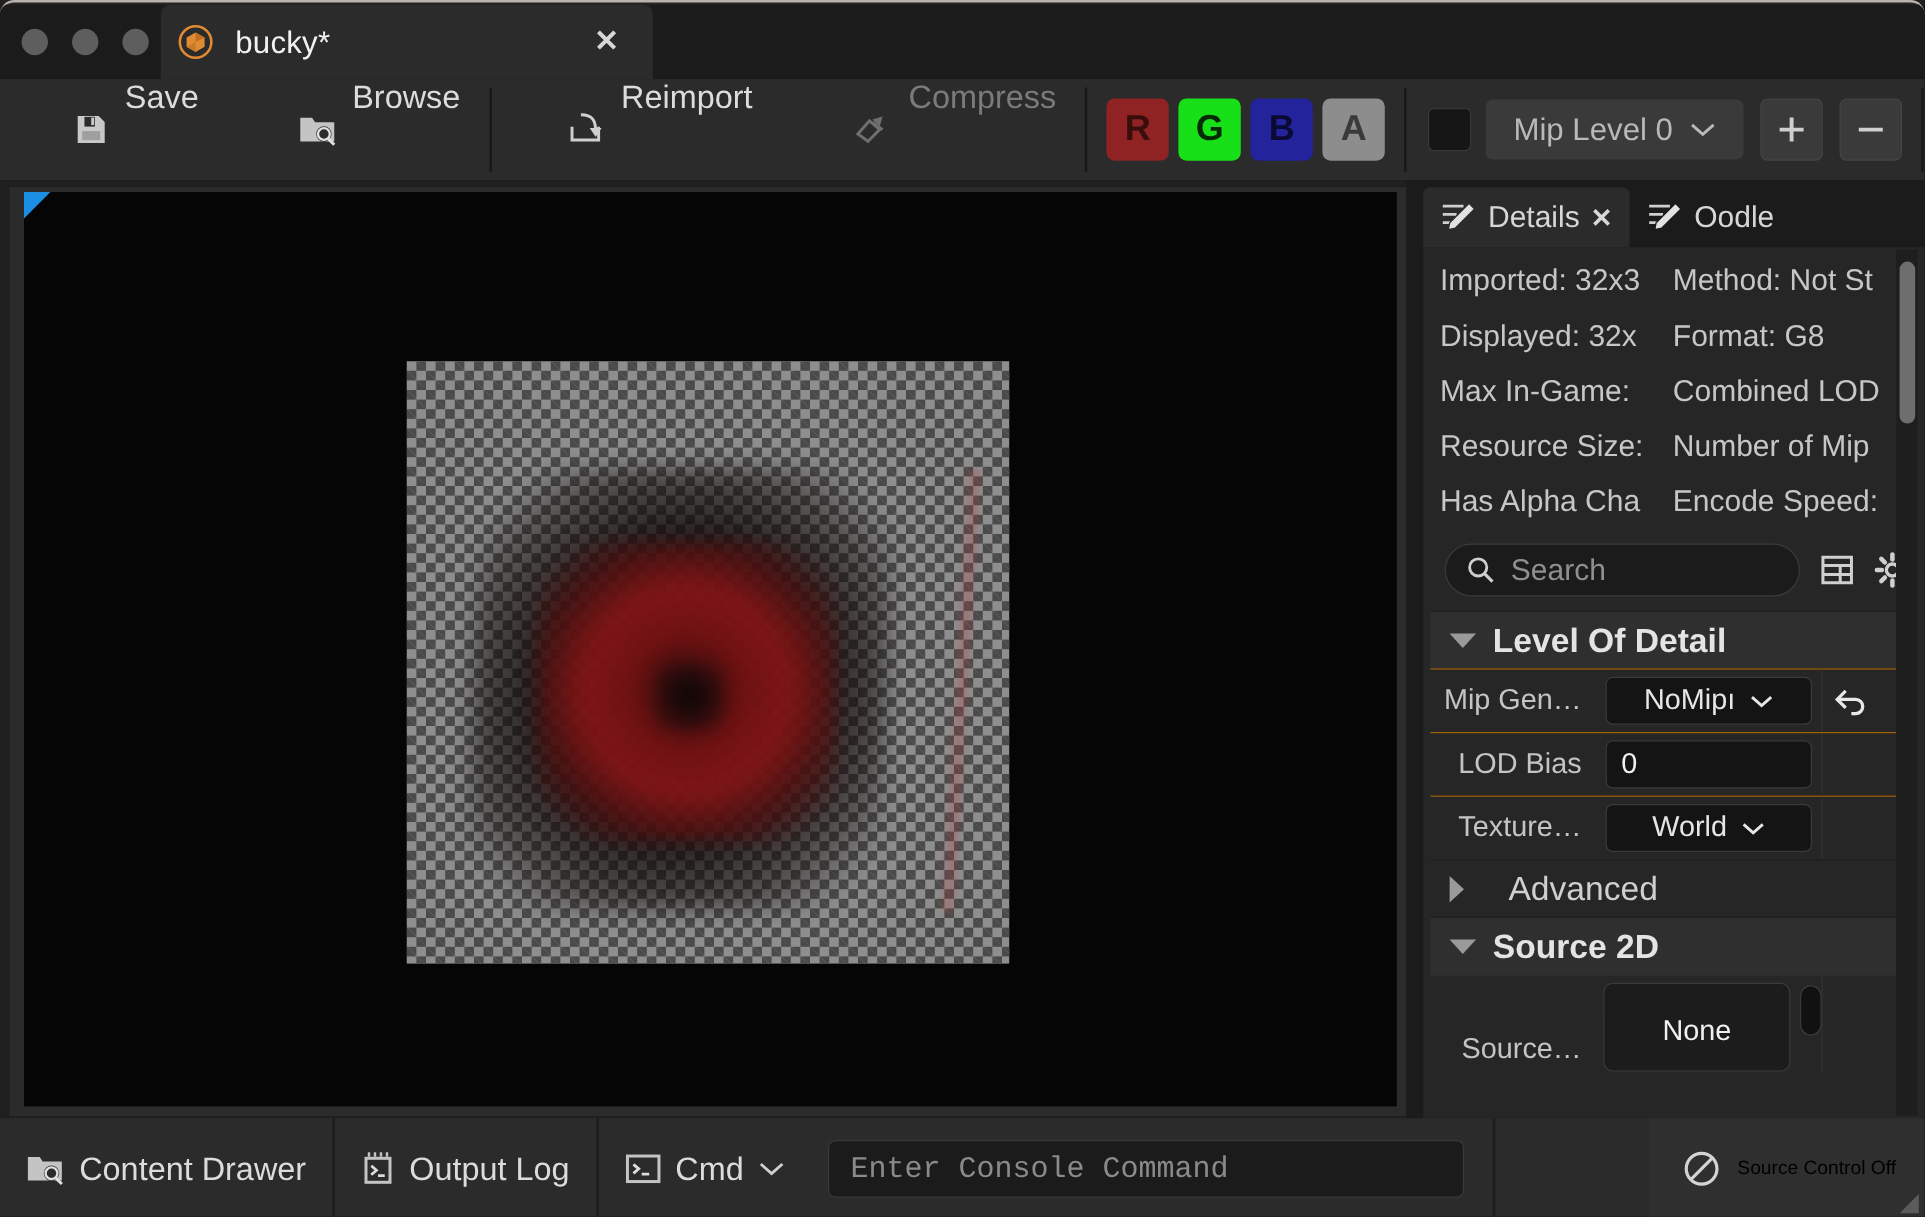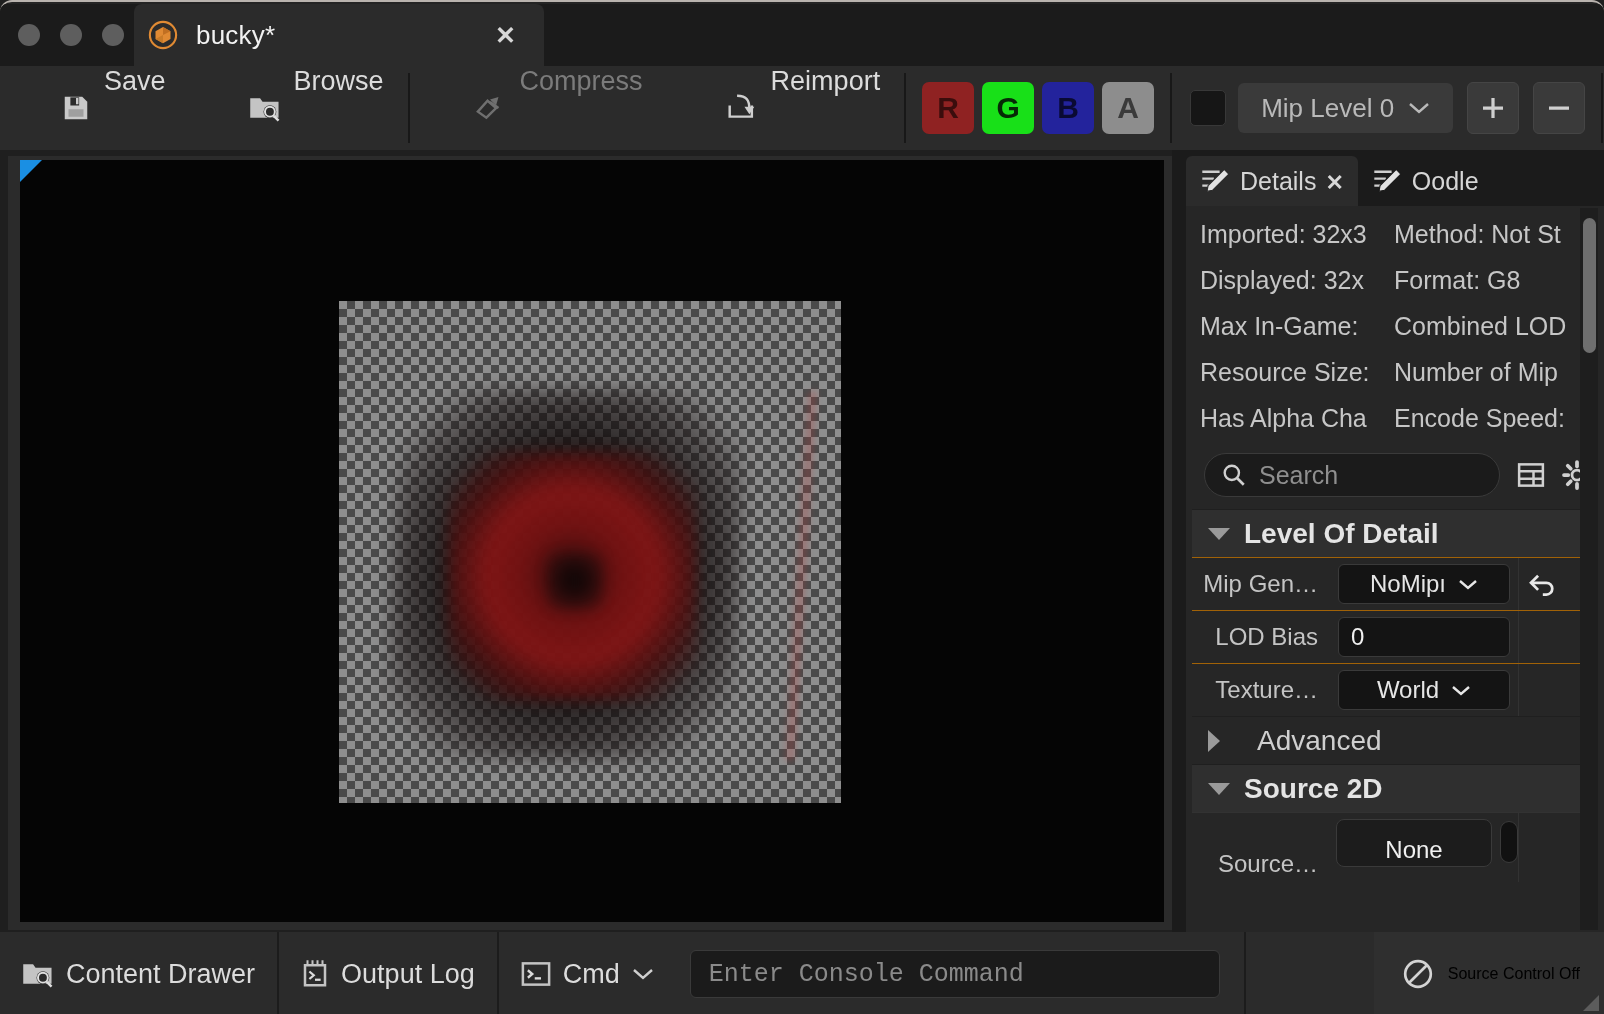--- a/index.html
+++ b/index.html
@@ -245,24 +245,24 @@
   }
   .pinput {
     height: 40px; border-radius: 6px; background: #141414; border: 1px solid #3a3a3a;
     display: flex; align-items: center; color: #f0f0f0; font-size: 24px; padding: 0 12px;
   }
   .preset { display: flex; align-items: center; justify-content: flex-start; padding-left: 8px; color: #e0e0e0; font-size: 26px; }
   .pcell-divider { border-left: 1px solid #323232; height: 100%; }
 
   .srcrow { display: grid; grid-template-columns: 138px 188px 1fr; height: 70px; border-top: 1px solid #323232; }
   .srcbox {
-    margin: 6px 8px 0 6px; height: 48px; border-radius: 8px;
+    margin: 6px 8px 0 6px; height: 74px; border-radius: 8px;
     background: #1c1c1c; border: 1px solid #3a3a3a;
     display: flex; align-items: flex-end; justify-content: center;
-    color: #f0f0f0; font-size: 24px; padding-bottom: 2px;
+    color: #f0f0f0; font-size: 24px; padding-bottom: 18px;
   }
   .srcpill {
     width: 18px; height: 42px; margin-top: 8px; border-radius: 9px;
     background: #111; border: 1px solid #3a3a3a;
   }
 
   .dscroll {
     position: absolute; right: 6px; top: 2px; width: 18px; height: 722px;
     background: #1e1e1e;
   }
@@ -348,40 +348,40 @@
             <circle cx="17" cy="15" r="5.2" fill="#2b2b2b"></circle>
             <circle cx="17" cy="15" r="4" fill="none" stroke="#e0e0e0" stroke-width="1.6"></circle>
             <line x1="20" y1="18.3" x2="24" y2="22.3" stroke="#e0e0e0" stroke-width="2"></line>
           </svg>
         </span>
         <span>Browse</span>
       </div>
 
       <div class="tb-sep"></div>
 
+      <div class="tb-btn">
+        <span class="ico">
+          <svg width="32" height="30" viewBox="0 0 26 24">
+            <path d="M3 10 v9 h18 v-9" fill="none" stroke="#cfcfcf" stroke-width="2"></path>
+            <path d="M9 2 C17 2 19 6 19 13" fill="none" stroke="#cfcfcf" stroke-width="2"></path>
+            <path d="M15 11 L19 17 L23 11 Z" fill="#cfcfcf"></path>
+          </svg>
+        </span>
+        <span>Reimport</span>
+      </div>
+
       <div class="tb-btn disabled">
         <span class="ico">
           <svg width="34" height="30" viewBox="0 0 28 24">
             <path d="M4 15 L12 6 L19 12 L11 20 Z" fill="none" stroke="#6f6f6f" stroke-width="2"></path>
             <path d="M14 5 L21 3 L19 10 Z" fill="#6f6f6f"></path>
             <line x1="14" y1="7" x2="21" y2="12" stroke="#6f6f6f" stroke-width="2"></line>
           </svg>
         </span>
         <span>Compress</span>
-      </div>
-
-      <div class="tb-btn">
-        <span class="ico">
-          <svg width="32" height="30" viewBox="0 0 26 24">
-            <path d="M3 10 v9 h18 v-9" fill="none" stroke="#cfcfcf" stroke-width="2"></path>
-            <path d="M9 2 C17 2 19 6 19 13" fill="none" stroke="#cfcfcf" stroke-width="2"></path>
-            <path d="M15 11 L19 17 L23 11 Z" fill="#cfcfcf"></path>
-          </svg>
-        </span>
-        <span>Reimport</span>
       </div>
 
       <div class="tb-sep"></div>
 
       <div class="chan-group">
         <div class="chan chan-r">
           <span>R</span>
         </div>
         <div class="chan chan-g">
           <span>G</span>

